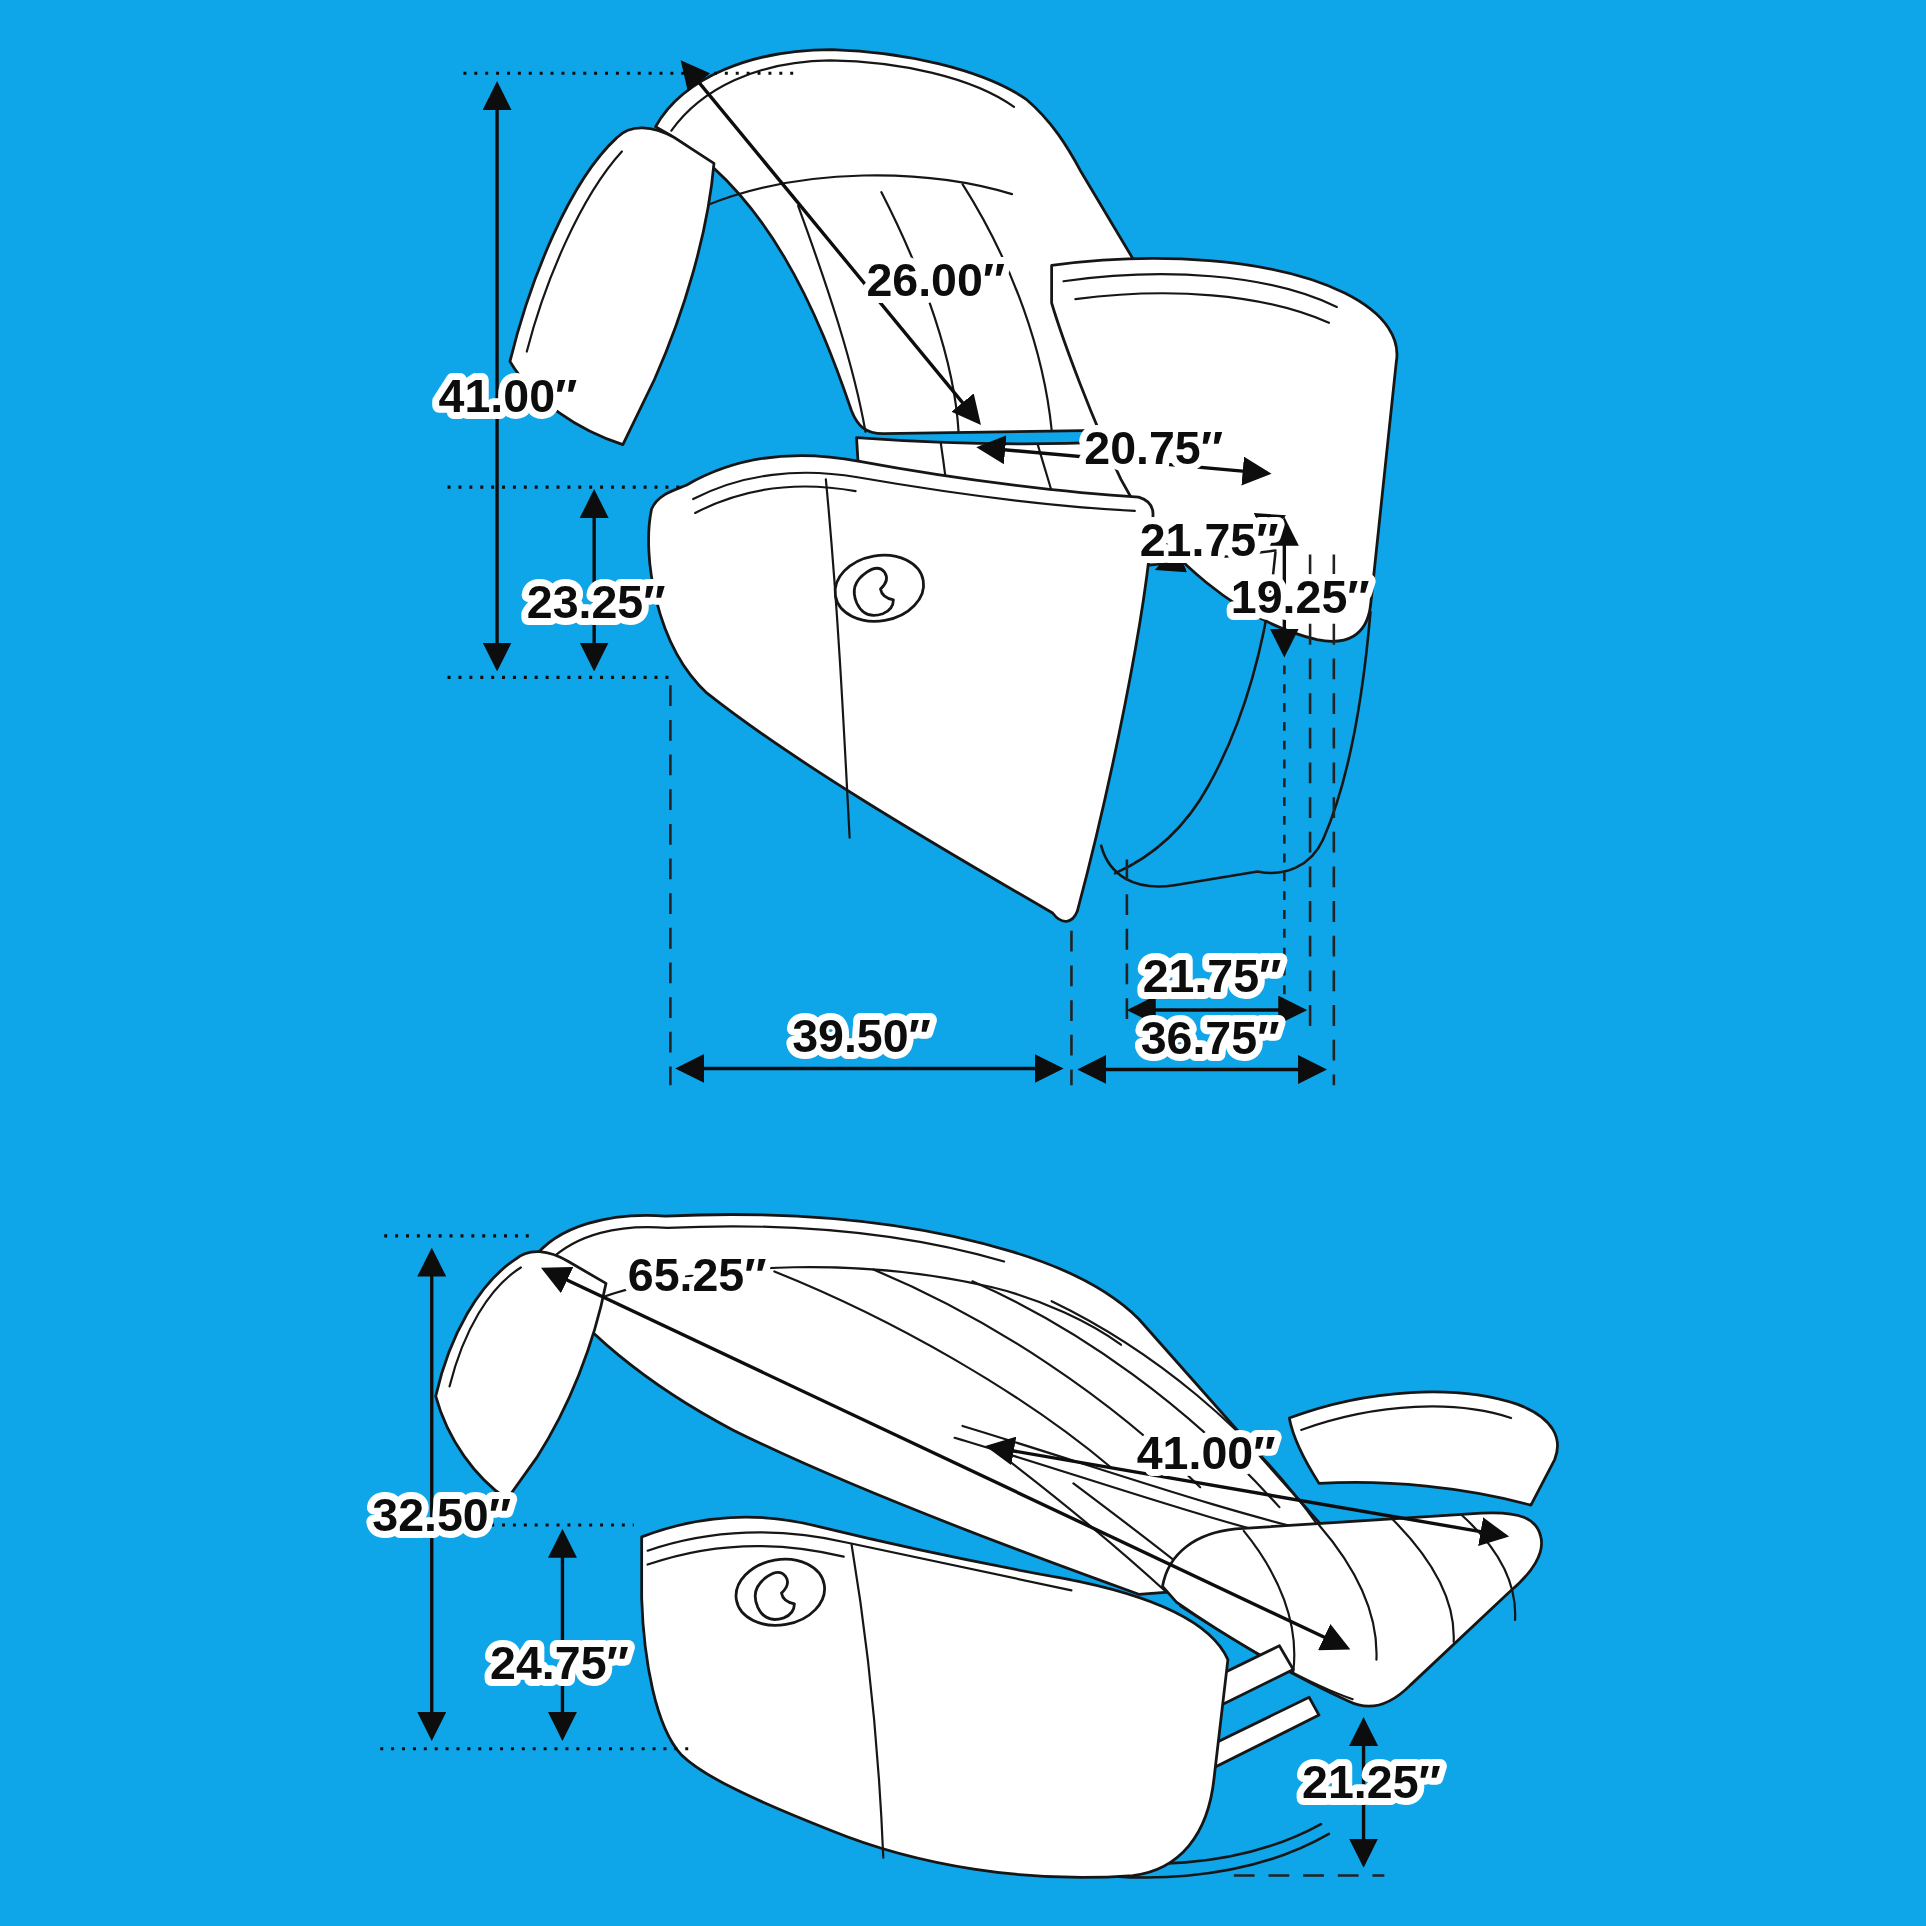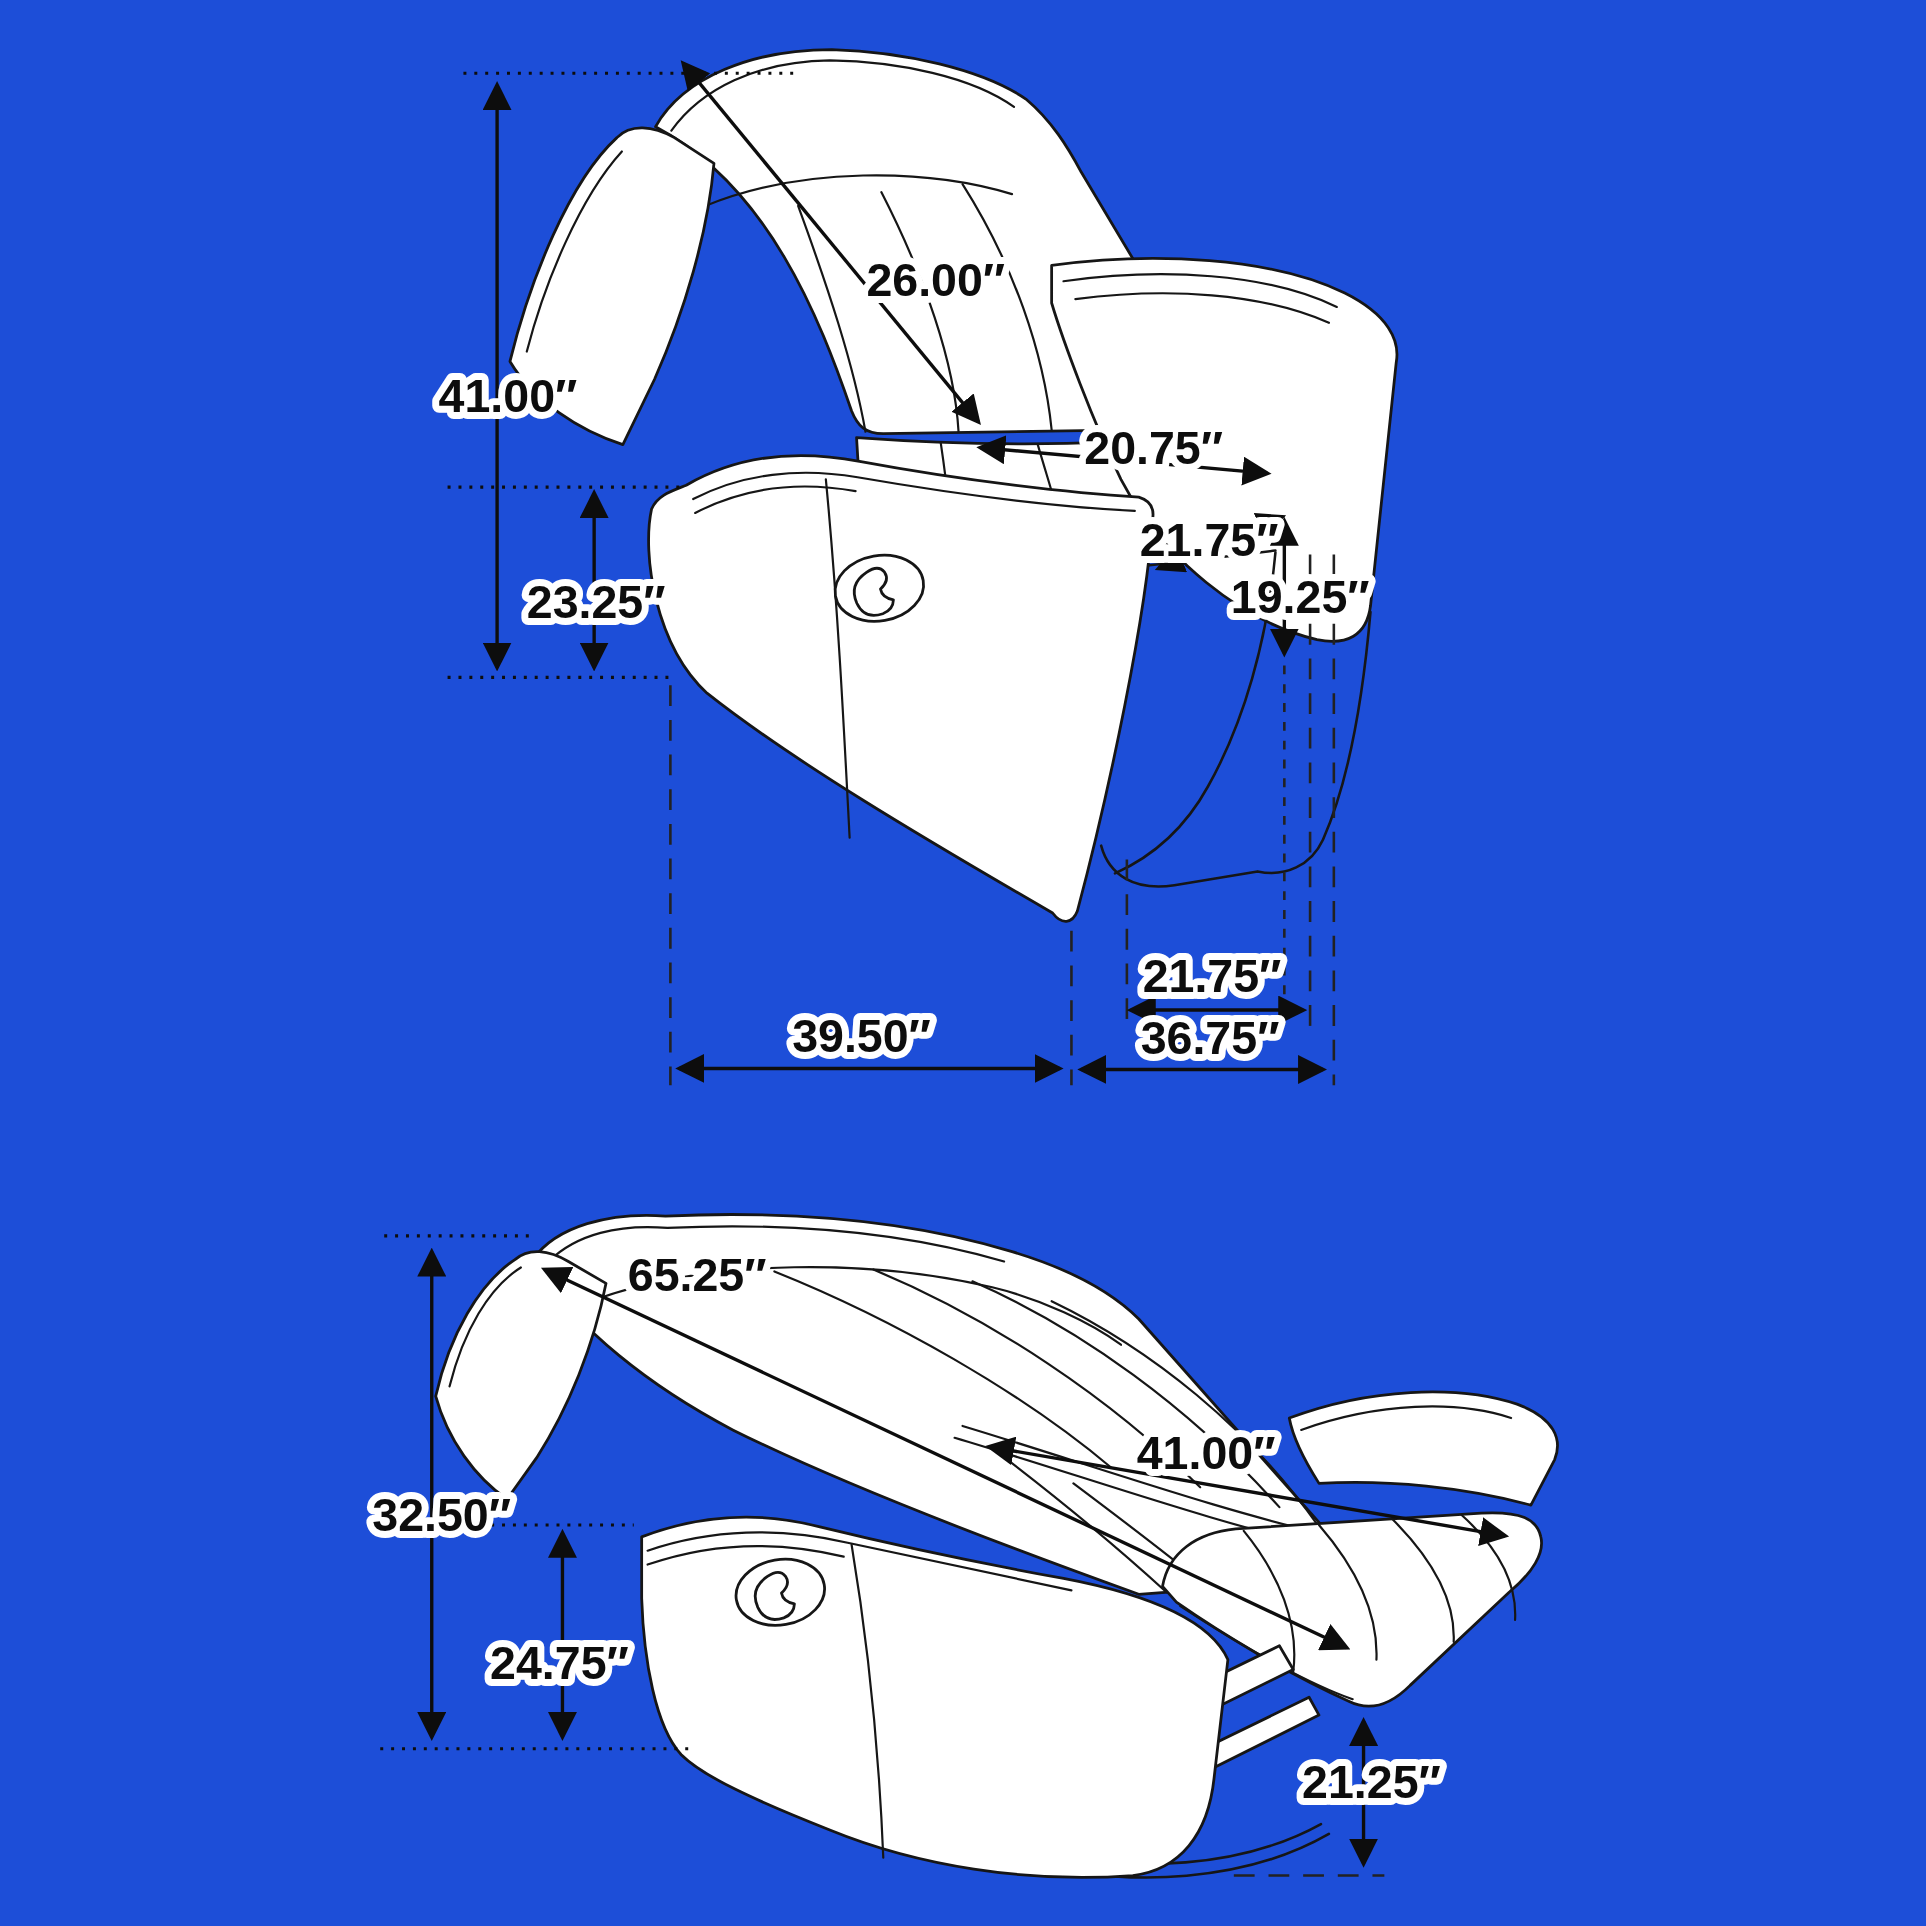--- a/index.html
+++ b/index.html
@@ -1,16 +1,16 @@
 <!DOCTYPE html>
 <html><head>
 <meta charset="utf-8">
 <style>
   html,body{margin:0;padding:0;background:#ffffff;}
-  .stage{width:1927px;height:1927px;position:relative;background:#1d4ed8;
+  .stage{width:1927px;height:1927px;position:relative;background:#0ea5e9;
          font-family:"Liberation Sans", sans-serif;}
   svg{display:block;}
   .chair-line{fill:none;stroke:#161616;stroke-width:2.6;stroke-linecap:round;stroke-linejoin:round;}
   .chair-fill{fill:#ffffff;stroke:#161616;stroke-width:2.8;stroke-linejoin:round;}
   .seam{fill:none;stroke:#161616;stroke-width:2.2;stroke-linecap:round;}
   .dim-line{fill:none;stroke:#0d0d0d;stroke-width:3.4;}
   .guide-dot{fill:none;stroke:#0d0d0d;stroke-width:3.2;stroke-dasharray:3 8;}
   .guide-dash{fill:none;stroke:#222222;stroke-width:2.6;stroke-dasharray:21 14;}
   .guide-dash-fine{fill:none;stroke:#222222;stroke-width:2.6;stroke-dasharray:9 10;}
   .dim-text{font:bold 47px "Liberation Sans", sans-serif;fill:#0d0d0d;

